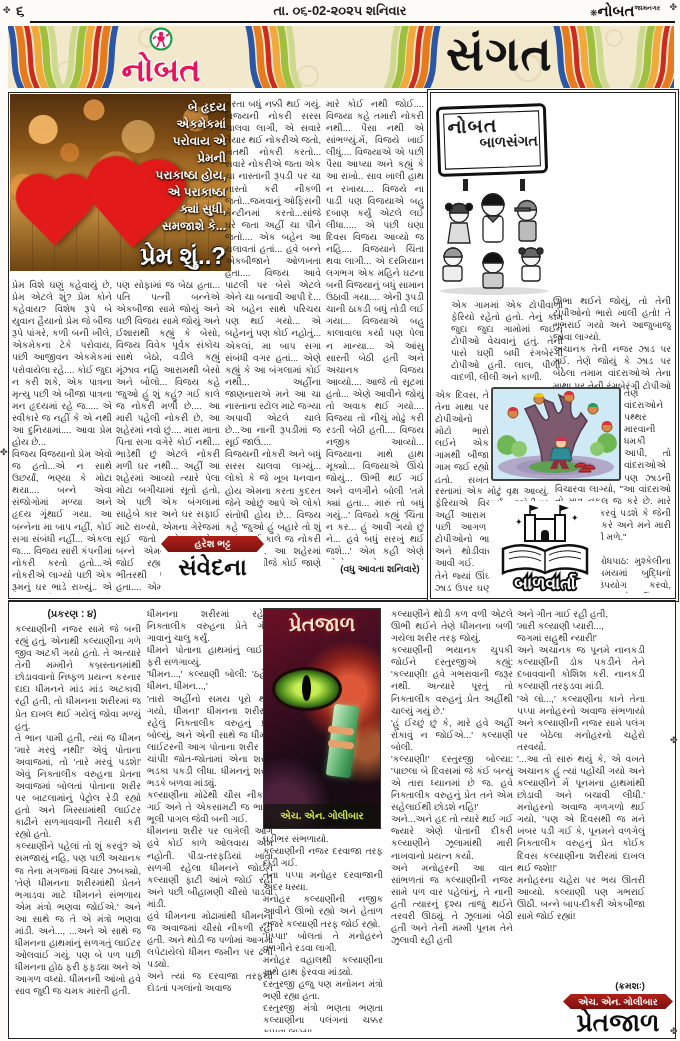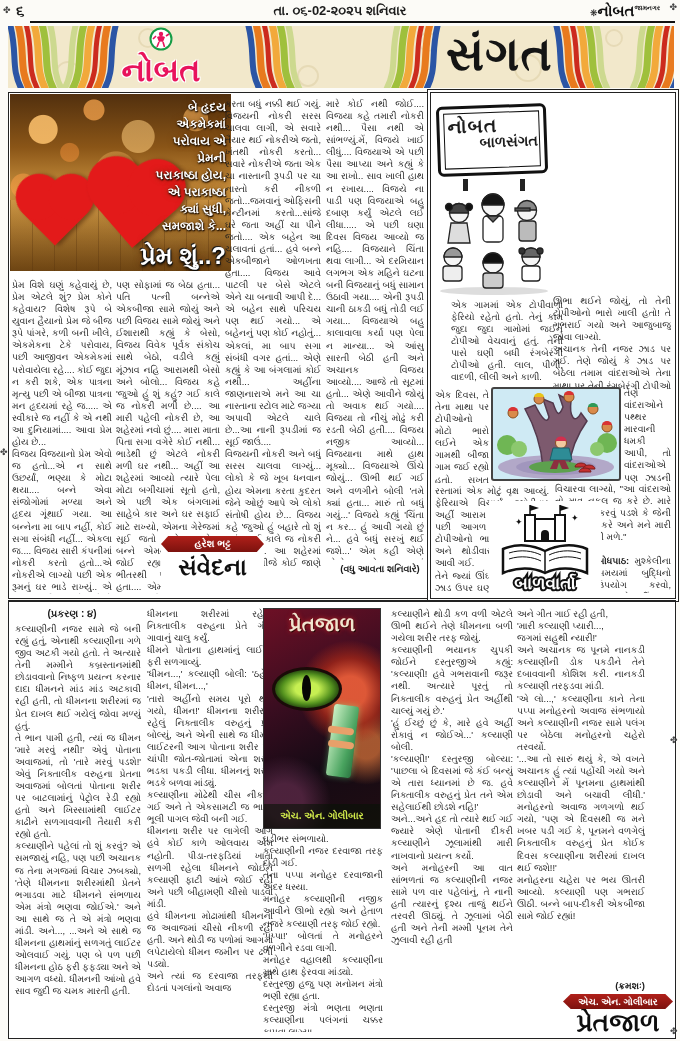--- a/index.html
+++ b/index.html
@@ -57,21 +57,21 @@
   .seclogo{position:absolute;background:#fff;z-index:3;text-align:center;}
   .seclogo .big{font-weight:900;color:#0f0f0f;line-height:1.05;}
   
   .sign{position:absolute;left:6px;top:12px;width:110px;height:70px;border:3px solid #111;border-radius:6px;
     outline:1.5px solid #111;outline-offset:-8px;background:#fff;transform:rotate(-2deg);
     box-sizing:border-box;padding:8px 6px 0 8px;z-index:2;}
   .sign .t1{font-size:19px;font-weight:900;letter-spacing:1px;line-height:1;}
   .sign .t2{font-size:14.5px;font-weight:800;text-align:right;line-height:1.1;}
   .bal-head{position:absolute;left:118px;top:4px;width:124px;height:180px;font-size:28px;line-height:1.18;
     font-weight:900;color:#0c0c0c;text-align:center;}
-  .moral b{font-weight:700;}
+  .moral b{font-weight:400;}
   
   .cover{position:absolute;left:254px;top:6px;width:118px;height:221px;overflow:hidden;border:1px solid #333;box-sizing:border-box;
     background:
       radial-gradient(circle at 74% 38%, rgba(240,96,58,.9) 0 16px, rgba(168,40,24,.75) 34px, rgba(168,40,24,0) 52px),
       radial-gradient(circle at 88% 62%, rgba(225,120,60,.7) 0 14px, rgba(140,30,20,0) 40px),
       radial-gradient(circle at 18% 88%, rgba(90,40,70,.8) 0 18px, rgba(30,10,25,0) 46px),
       linear-gradient(155deg,#6d1025 0%,#3a0d20 38%,#150a14 68%,#200d12 100%);}
   .cov-title{position:absolute;left:0;right:0;top:4px;text-align:center;font-size:20px;font-weight:800;color:#f1e5cf;
     text-shadow:0 0 5px #c22,1px 1px 0 #000;}
   .eye{position:absolute;left:8px;top:58px;width:64px;height:38px;border-radius:50%;

